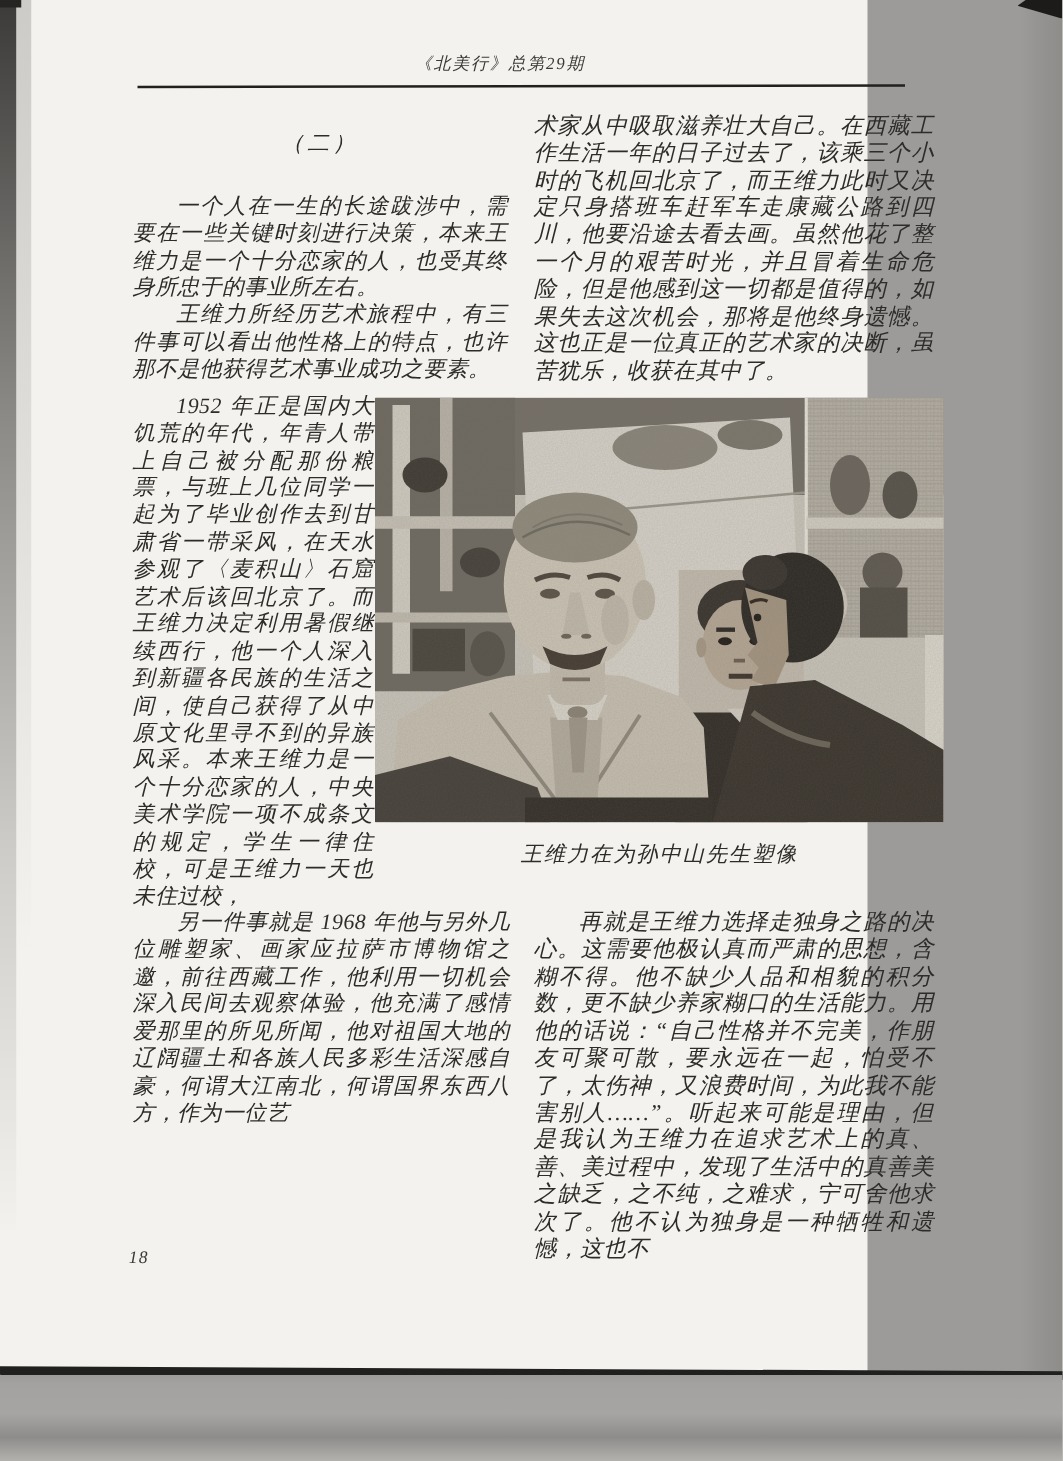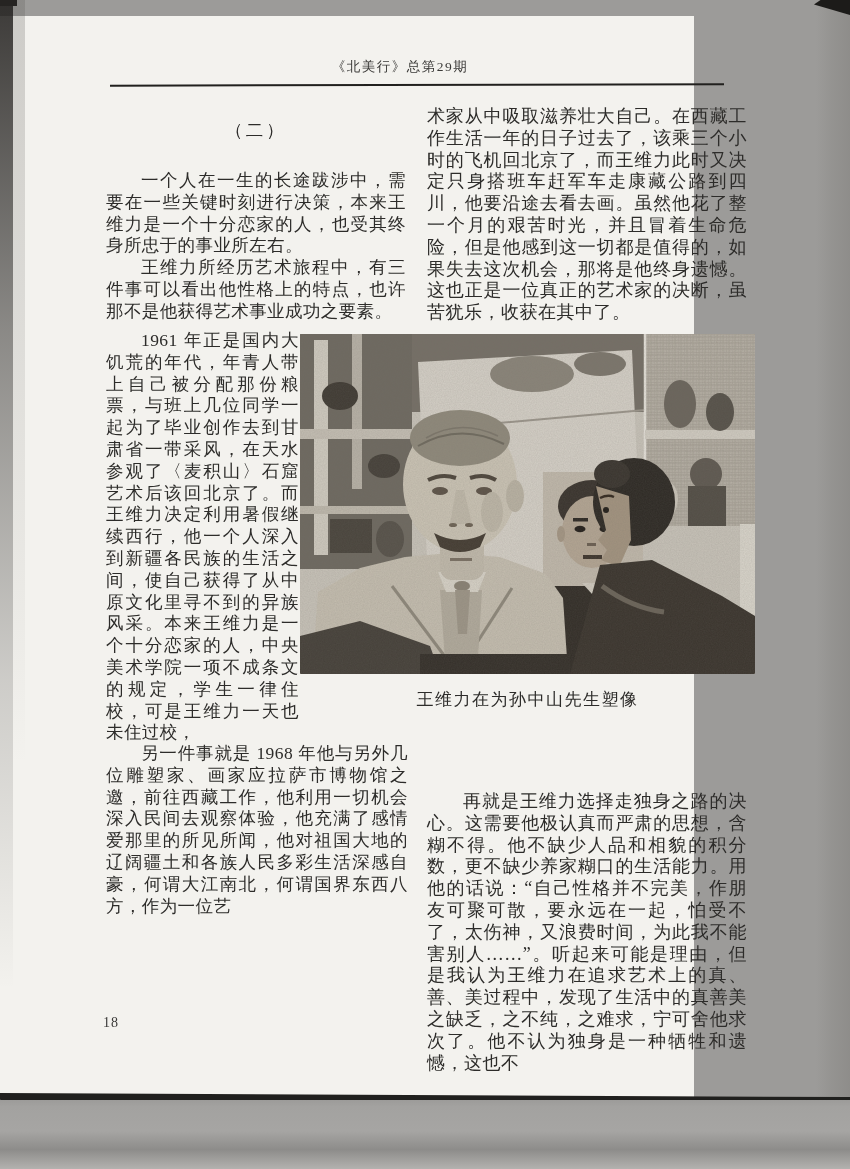--- a/index.html
+++ b/index.html
@@ -2,22 +2,23 @@
 <html lang="zh"><head>
 <meta charset="utf-8">
 <style>
   html,body{margin:0;padding:0;}
   body{
     width:850px;height:1169px;position:relative;overflow:hidden;
     background:#9c9b99;
     font-family:"Liberation Serif", serif;
   }
   .paper{
-    position:absolute;left:0;top:16px;width:694px;height:1102px;
+    position:absolute;left:0;top:0;width:694px;height:1102px;
     background:#f3f2ee;
+    font-style:italic;
   }
   
   .left-band{
     position:absolute;left:0;top:0;width:13px;height:1100px;
     background:linear-gradient(180deg, rgba(35,33,31,.88) 0%, rgba(35,33,31,.5) 30%, rgba(35,33,31,.18) 62%, rgba(35,33,31,0) 90%);
   }
   .left-band-soft{
     position:absolute;left:13px;top:0;width:12px;height:900px;
     background:linear-gradient(180deg, rgba(90,88,84,.25), rgba(90,88,84,0) 85%);
   }
@@ -54,21 +55,21 @@
   .cn p{margin:0;}
   .indent{text-indent:2em;}
   .section-heading{
     position:absolute;left:106px;top:104px;width:300px;text-align:center;
     font-size:17.5px;letter-spacing:3px;color:#2d2c2a;
   }
   .lp12{position:absolute;left:106px;top:154px;width:300px;font-size:17.5px;letter-spacing:.4px;}
   .lnarrow{position:absolute;left:106px;top:314px;width:193px;font-size:17.5px;letter-spacing:.4px;}
   .lcont{position:absolute;left:106px;top:727px;width:302px;font-size:17.5px;letter-spacing:.4px;}
   .rp1{position:absolute;left:427px;top:90px;width:320px;font-size:18px;letter-spacing:.5px;}
-  .rp2{position:absolute;left:427px;top:727px;width:320px;font-size:18px;letter-spacing:.5px;margin-top:48px;}
+  .rp2{position:absolute;left:427px;top:727px;width:320px;font-size:18px;letter-spacing:.5px;}
   .photo{
     position:absolute;left:300px;top:318px;width:455px;height:340px;overflow:hidden;border-radius:1px;
   }
   .photo svg{display:block;}
   .caption{
     position:absolute;left:300px;top:672px;width:455px;text-align:center;
     font-size:17px;letter-spacing:1.5px;color:#2d2c2a;
   }
   .page-num{
     position:absolute;left:103px;top:999px;font-size:14px;color:#3a3937;letter-spacing:1px;text-align:right;
@@ -83,21 +84,21 @@
   <div class="header-rule"></div>
 
   <div class="section-heading cn">（二）</div>
 
   <div class="lp12 cn">
     <p class="indent">一个人在一生的长途跋涉中，需要在一些关键时刻进行决策，本来王维力是一个十分恋家的人，也受其终身所忠于的事业所左右。</p>
     <p class="indent">王维力所经历艺术旅程中，有三件事可以看出他性格上的特点，也许那不是他获得艺术事业成功之要素。</p>
   </div>
 
   <div class="lnarrow cn">
-    <p class="indent">1961 年正是国内大饥荒的年代，年青人带上自己被分配那份粮票，与班上几位同学一起为了毕业创作去到甘肃省一带采风，在天水参观了〈麦积山〉石窟艺术后该回北京了。而王维力决定利用暑假继续西行，他一个人深入到新疆各民族的生活之间，使自己获得了从中原文化里寻不到的异族风采。本来王维力是一个十分恋家的人，中央美术学院一项不成条文的规定，学生一律住校，可是王维力一天也未住过校，</p>
+    <p class="indent">1952 年正是国内大饥荒的年代，年青人带上自己被分配那份粮票，与班上几位同学一起为了毕业创作去到甘肃省一带采风，在天水参观了〈麦积山〉石窟艺术后该回北京了。而王维力决定利用暑假继续西行，他一个人深入到新疆各民族的生活之间，使自己获得了从中原文化里寻不到的异族风采。本来王维力是一个十分恋家的人，中央美术学院一项不成条文的规定，学生一律住校，可是王维力一天也未住过校，</p>
   </div>
 
   <div class="lcont cn">
     <p class="indent">另一件事就是 1968 年他与另外几位雕塑家、画家应拉萨市博物馆之邀，前往西藏工作，他利用一切机会深入民间去观察体验，他充满了感情爱那里的所见所闻，他对祖国大地的辽阔疆土和各族人民多彩生活深感自豪，何谓大江南北，何谓国界东西八方，作为一位艺</p>
   </div>
 
   <div class="rp1 cn">
     <p>术家从中吸取滋养壮大自己。在西藏工作生活一年的日子过去了，该乘三个小时的飞机回北京了，而王维力此时又决定只身搭班车赶军车走康藏公路到四川，他要沿途去看去画。虽然他花了整一个月的艰苦时光，并且冒着生命危险，但是他感到这一切都是值得的，如果失去这次机会，那将是他终身遗憾。这也正是一位真正的艺术家的决断，虽苦犹乐，收获在其中了。</p>
   </div>
 

